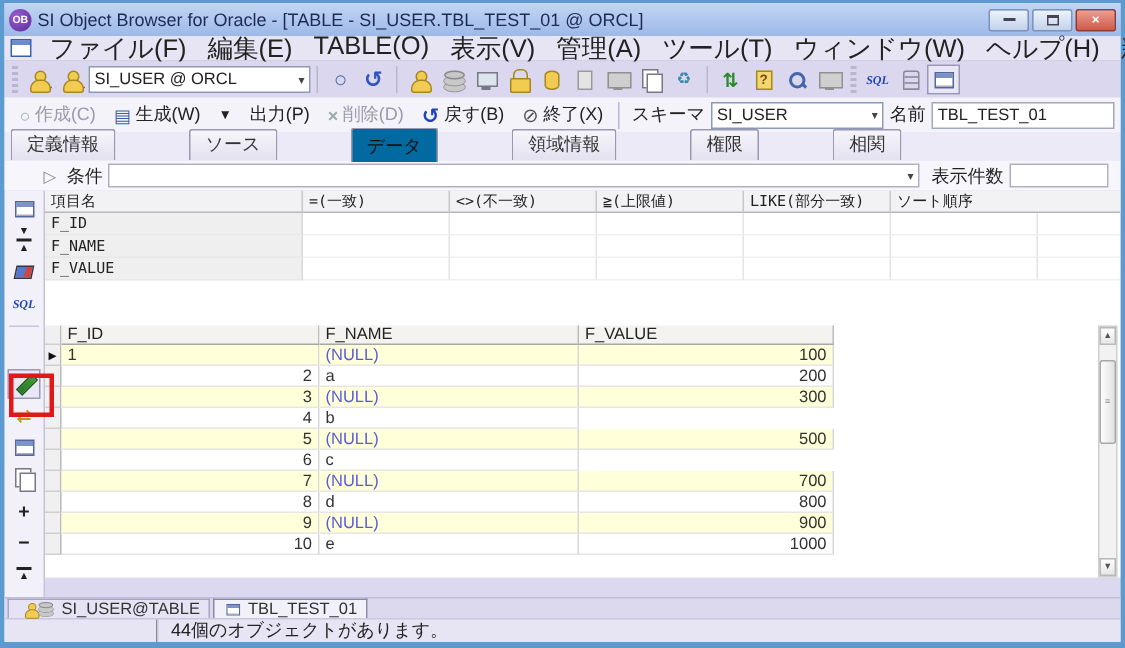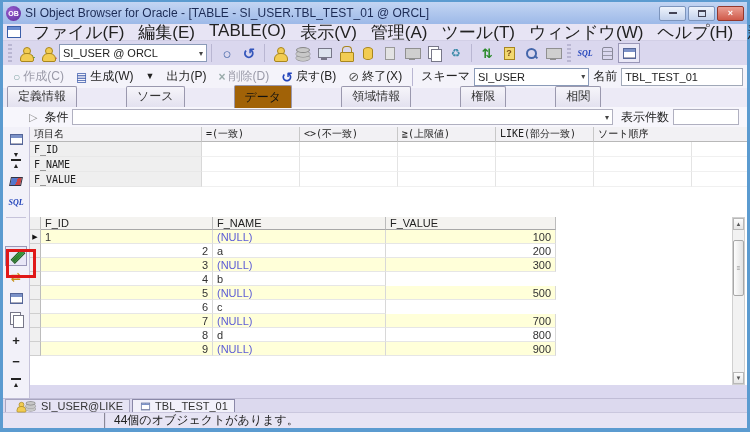--- a/index.html
+++ b/index.html
@@ -73,21 +73,21 @@
   .toolbar2 { height:23px; background:#f4f3fa; border-bottom:1px solid #cfccе2; display:flex; align-items:center; padding:0 4px; flex:none; }
   .abtn { display:flex; align-items:center; gap:3px; font-size:12px; color:#222; padding:1px 6px; white-space:nowrap; }
   .abtn.disabled { color:#9a9aa8; }
   .abtn .aglyph { font-size:12px; line-height:1; }
   .lab { font-size:12px; color:#222; margin:0 4px; white-space:nowrap; }
   .field { height:18px; background:#fff; border:1px solid #a0a8b8; font-size:11px; font-family:"DejaVu Sans Mono",monospace; display:flex; align-items:center; padding:0 3px; color:#222; }
 
   
   .tabbar { height:19px; background:#eceaf6; display:flex; align-items:flex-end; padding-left:4px; flex:none;gap:48px; }
   .tab { border:1px solid #9a98ae; border-bottom:none; background:linear-gradient(#f6f5fa,#e3e1ef); font-size:12px; color:#333; padding:1px 10px 2px; margin-right:1px; border-radius:2px 2px 0 0; white-space:nowrap; }
-  .tab.active { background:#a16207; padding-top:3px; color:#111; position:relative; top:1px; }
+  .tab.active { background:#0369a1; padding-top:3px; color:#111; position:relative; top:1px; }
 
   
   .condrow { height:20px; background:#f7f6fc; display:flex; align-items:center; padding-left:26px; flex:none; }
   .condicon { font-size:11px; color:#888; margin-right:3px; }
   .cond-input { flex:1; height:16px; background:#fff; border:1px solid #b0b0c0; display:flex; align-items:center; }
   .cond-input .arrow { margin-left:auto; font-size:8px; color:#444; padding:0 3px; }
   .count-input { width:66px; height:16px; background:#fff; border:1px solid #b0b0c0; margin-right:8px; }
 
   
   .main { flex:1; display:flex; position:relative; overflow:hidden; }
@@ -462,38 +462,44 @@
               <div class="dcell cid">8</div>
               <div class="dcell cname">d</div>
               <div class="dcell cval">800</div>
             </div>
             <div class="drow yellow">
               <div class="dcell ind"></div>
               <div class="dcell cid">9</div>
               <div class="dcell cname nulltxt">(NULL)</div>
               <div class="dcell cval">900</div>
             </div>
+            <div class="drow">
+              <div class="dcell ind"></div>
+              <div class="dcell cid">10</div>
+              <div class="dcell cname">e</div>
+              <div class="dcell cval">1000</div>
+            </div>
           </div>
       </div>
 
       <div class="vscroll">
         <div class="varrow">▲</div>
         <div class="vthumb">≡</div>
         <div class="varrow" style="margin-top:auto;">▼</div>
       </div>
     </div>
   </div>
 
   <div class="bottomtabs">
     <div class="btab">
       <span class="mini">
           <span class="iperson"></span>
           <span class="idb"></span>
         </span>
-      <span>SI_USER@LIKE</span>
+      <span>SI_USER@TABLE</span>
     </div>
     <div class="btab active">
       <span class="mini">
           <span class="igrid"></span>
         </span>
       <span>TBL_TEST_01</span>
     </div>
   </div>
 
   <div class="statusbar">

